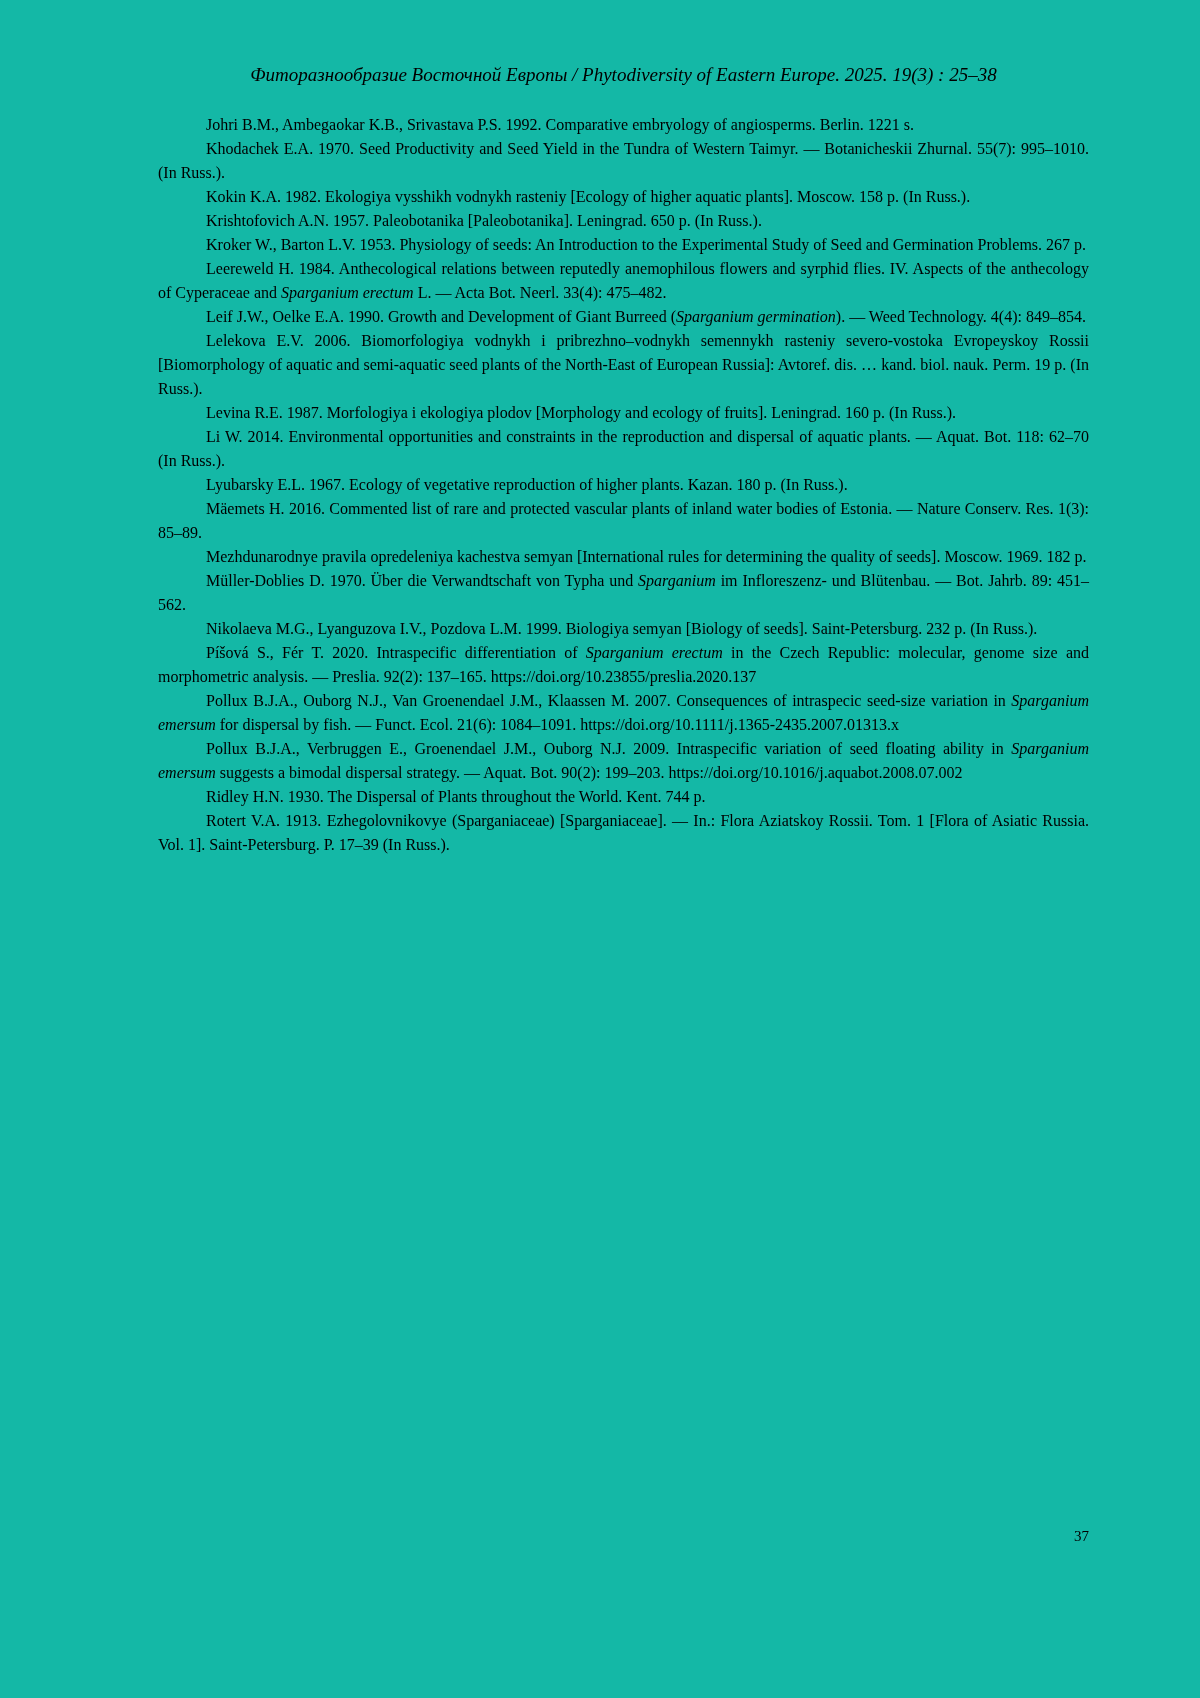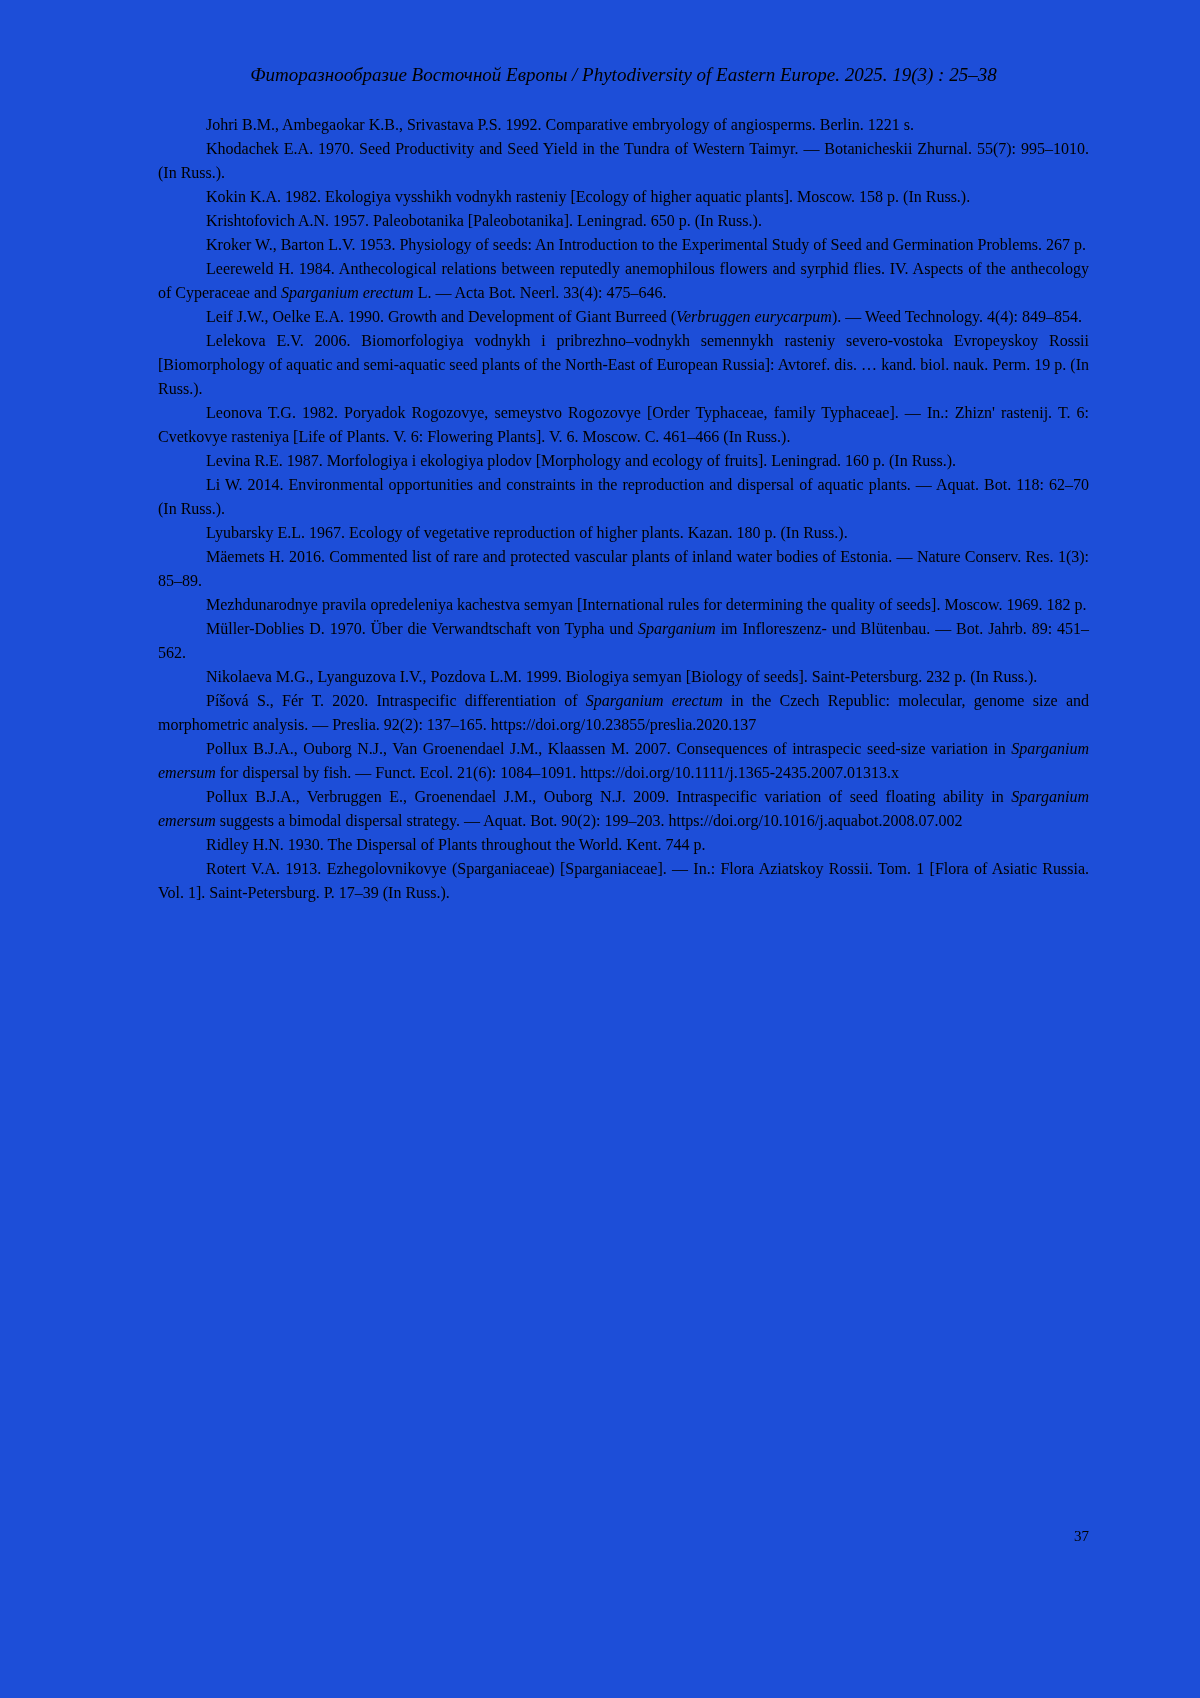--- a/index.html
+++ b/index.html
@@ -11,21 +11,21 @@
     width: 1200px;
     height: 1698px;
     font-family: "Liberation Serif", serif;
     color: #000000;
     position: relative;
   }
   .page {
     position: relative;
     width: 1200px;
     height: 1698px;
-    background: #1d4ed8;
+    background: #14b8a6;
     overflow: hidden;
   }
   .running-head {
     position: absolute;
     top: 63px;
     left: 158px;
     width: 931px;
     text-align: center;
     font-style: italic;
     font-size: 19px;
@@ -64,24 +64,23 @@
 
 <div class="page">
   <div class="running-head">Фиторазнообразие Восточной Европы / Phytodiversity of Eastern Europe. 2025. 19(3) : 25–38</div>
 
   <main class="references">
       <p class="ref"><span>Johri B.M., Ambegaokar K.B., Srivastava P.S. 1992. Comparative embryology of angiosperms. Berlin. 1221 s.</span></p>
       <p class="ref"><span>Khodachek E.A. 1970. Seed Productivity and Seed Yield in the Tundra of Western Taimyr. — Botanicheskii Zhurnal. 55(7): 995–1010. (In Russ.).</span></p>
       <p class="ref"><span>Kokin K.A. 1982. Ekologiya vysshikh vodnykh rasteniy [Ecology of higher aquatic plants]. Moscow. 158 p. (In Russ.).</span></p>
       <p class="ref"><span>Krishtofovich A.N. 1957. Paleobotanika [Paleobotanika]. Leningrad. 650 p. (In Russ.).</span></p>
       <p class="ref"><span>Kroker W., Barton L.V. 1953. Physiology of seeds: An Introduction to the Experimental Study of Seed and Germination Problems. 267 p.</span></p>
-      <p class="ref"><span>Leereweld H. 1984. Anthecological relations between reputedly anemophilous flowers and syrphid flies. IV. Aspects of the anthecology of Cyperaceae and </span><em>Sparganium erectum</em><span> L. — Acta Bot. Neerl. 33(4): 475–646.</span></p>
-      <p class="ref"><span>Leif J.W., Oelke E.A. 1990. Growth and Development of Giant Burreed (</span><em>Verbruggen eurycarpum</em><span>). — Weed Technology. 4(4): 849–854.</span></p>
+      <p class="ref"><span>Leereweld H. 1984. Anthecological relations between reputedly anemophilous flowers and syrphid flies. IV. Aspects of the anthecology of Cyperaceae and </span><em>Sparganium erectum</em><span> L. — Acta Bot. Neerl. 33(4): 475–482.</span></p>
+      <p class="ref"><span>Leif J.W., Oelke E.A. 1990. Growth and Development of Giant Burreed (</span><em>Sparganium germination</em><span>). — Weed Technology. 4(4): 849–854.</span></p>
       <p class="ref"><span>Lelekova E.V. 2006. Biomorfologiya vodnykh i pribrezhno–vodnykh semennykh rasteniy severo-vostoka Evropeyskoy Rossii [Biomorphology of aquatic and semi-aquatic seed plants of the North-East of European Russia]: Avtoref. dis. … kand. biol. nauk. Perm. 19 p. (In Russ.).</span></p>
-      <p class="ref"><span>Leonova T.G. 1982. Poryadok Rogozovye, semeystvo Rogozovye [Order Typhaceae, family Typhaceae]. — In.: Zhizn' rastenij. T. 6: Cvetkovye rasteniya [Life of Plants. V. 6: Flowering Plants]. V. 6. Moscow. C. 461–466 (In Russ.).</span></p>
       <p class="ref"><span>Levina R.E. 1987. Morfologiya i ekologiya plodov [Morphology and ecology of fruits]. Leningrad. 160 p. (In Russ.).</span></p>
       <p class="ref"><span>Li W. 2014. Environmental opportunities and constraints in the reproduction and dispersal of aquatic plants. — Aquat. Bot. 118: 62–70 (In Russ.).</span></p>
       <p class="ref"><span>Lyubarsky E.L. 1967. Ecology of vegetative reproduction of higher plants. Kazan. 180 p. (In Russ.).</span></p>
       <p class="ref"><span>Mäemets H. 2016. Commented list of rare and protected vascular plants of inland water bodies of Estonia. — Nature Conserv. Res. 1(3): 85–89.</span></p>
       <p class="ref"><span>Mezhdunarodnye pravila opredeleniya kachestva semyan [International rules for determining the quality of seeds]. Moscow. 1969. 182 p.</span></p>
       <p class="ref"><span>Müller-Doblies D. 1970. Über die Verwandtschaft von Typha und </span><em>Sparganium</em><span> im Infloreszenz- und Blütenbau. — Bot. Jahrb. 89: 451–562.</span></p>
       <p class="ref"><span>Nikolaeva M.G., Lyanguzova I.V., Pozdova L.M. 1999. Biologiya semyan [Biology of seeds]. Saint-Petersburg. 232 p. (In Russ.).</span></p>
       <p class="ref"><span>Píšová S., Fér T. 2020. Intraspecific differentiation of </span><em>Sparganium erectum</em><span> in the Czech Republic: molecular, genome size and morphometric analysis. — Preslia. 92(2): 137–165. https://doi.org/10.23855/preslia.2020.137</span></p>
       <p class="ref"><span>Pollux B.J.A., Ouborg N.J., Van Groenendael J.M., Klaassen M. 2007. Consequences of intraspecic seed-size variation in </span><em>Sparganium emersum</em><span> for dispersal by fish. — Funct. Ecol. 21(6): 1084–1091. https://doi.org/10.1111/j.1365-2435.2007.01313.x</span></p>
       <p class="ref"><span>Pollux B.J.A., Verbruggen E., Groenendael J.M., Ouborg N.J. 2009. Intraspecific variation of seed floating ability in </span><em>Sparganium emersum</em><span> suggests a bimodal dispersal strategy. — Aquat. Bot. 90(2): 199–203. https://doi.org/10.1016/j.aquabot.2008.07.002</span></p>

